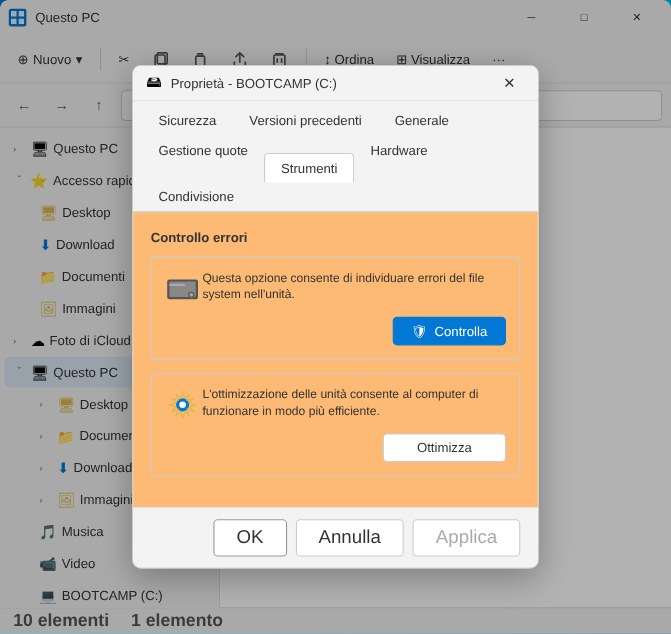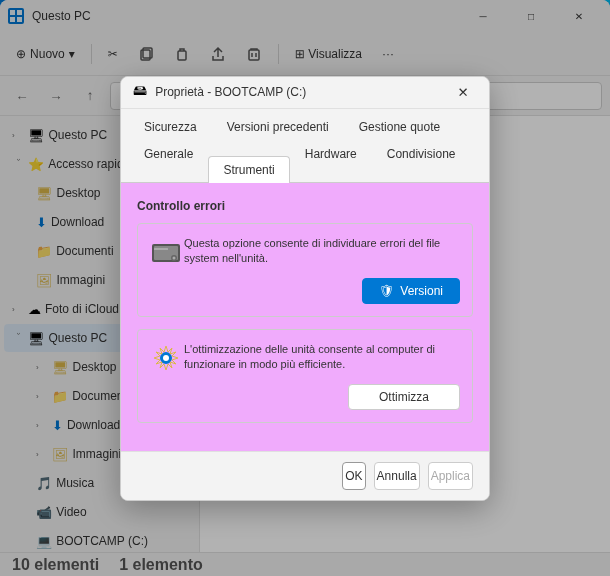--- a/index.html
+++ b/index.html
@@ -260,21 +260,21 @@
       background: white;
       border-color: #ccc;
       border-bottom-color: white;
       margin-bottom: -1px;
       z-index: 1;
       margin-top: 16px;
     }
 
     
     .dialog-content {
-      background: #f0abfc;
+      background: #fdba74;
       padding: 16px;
     }
     .section-title {
       font-size: 12px;
       color: #333;
       font-weight: 600;
       margin-bottom: 10px;
     }
     .section-box {
       border: 1px solid #ccc;
@@ -330,22 +330,22 @@
     
     .dialog-footer {
       background: #f3f3f3;
       padding: 10px 16px;
       display: flex;
       justify-content: flex-end;
       gap: 8px;
       border-top: 1px solid #e0e0e0;
     }
     .footer-btn {
-      padding: 6px 2px;
-      font-size: 12px;
+      padding: 6px 20px;
+      font-size: 17px;
       border: 1px solid #ccc;
       border-radius: 4px;
       cursor: pointer;
       background: white;
       color: #333;
     }
     .footer-btn.primary {
       background: white;
       border-color: #999;
     }
@@ -414,20 +414,21 @@
     </button>
     <button class="toolbar-btn">
       <svg width="16" height="16" viewBox="0 0 16 16">
         <path d="M5 4 L5 3 L11 3 L11 4" fill="none" stroke="#555" stroke-width="1.5"></path>
         <rect x="3" y="4" width="10" height="10" rx="1" fill="none" stroke="#555" stroke-width="1.5"></rect>
         <line x1="6" y1="7" x2="6" y2="11" stroke="#555" stroke-width="1.5"></line>
         <line x1="10" y1="7" x2="10" y2="11" stroke="#555" stroke-width="1.5"></line>
       </svg>
     </button>
     <div class="toolbar-sep"></div>
+    <button class="toolbar-btn">↕ Ordina</button>
     <button class="toolbar-btn">⊞ Visualizza</button>
     <button class="toolbar-btn">···</button>
   </div>
 
   <div class="address-bar">
     <button class="nav-btn">
       <span>←</span>
     </button>
     <button class="nav-btn">
       <span>→</span>
@@ -585,24 +586,24 @@
     </div>
 
     <div class="tab-bar">
       <div class="tab">
         <span>Sicurezza</span>
       </div>
       <div class="tab">
         <span>Versioni precedenti</span>
       </div>
       <div class="tab">
+        <span>Generale</span>
+      </div>
+      <div class="tab">
         <span>Gestione quote</span>
-      </div>
-      <div class="tab">
-        <span>Generale</span>
       </div>
       <div class="tab active">
         <span>Strumenti</span>
       </div>
       <div class="tab">
         <span>Hardware</span>
       </div>
       <div class="tab">
         <span>Condivisione</span>
       </div>
@@ -622,21 +623,21 @@
               <circle cx="24" cy="22" r="1.5" fill="#aaa"></circle>
               <rect x="4" y="12" width="14" height="2" rx="0.5" fill="#aaa"></rect>
             </svg>
           </div>
           <span class="section-desc">Questa opzione consente di individuare
 errori del file system nell'unità.</span>
         </div>
         <div class="section-action">
           <button class="action-btn">
             <span>🛡</span>
-            <span>Versioni</span>
+            <span>Controlla</span>
           </button>
         </div>
       </div>
 
       <div class="section-box">
         <div class="section-header">
 
           <div class="section-icon">
             <svg width="32" height="32" viewBox="0 0 32 32">
               <circle cx="16" cy="16" r="6" fill="#0078d4"></circle>

